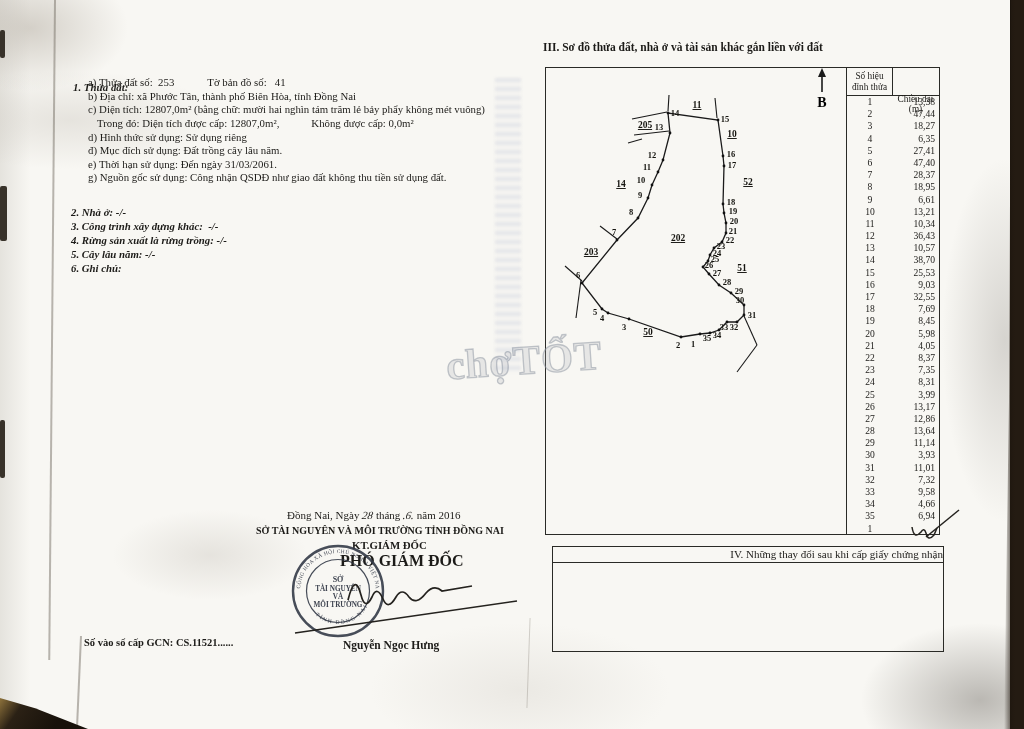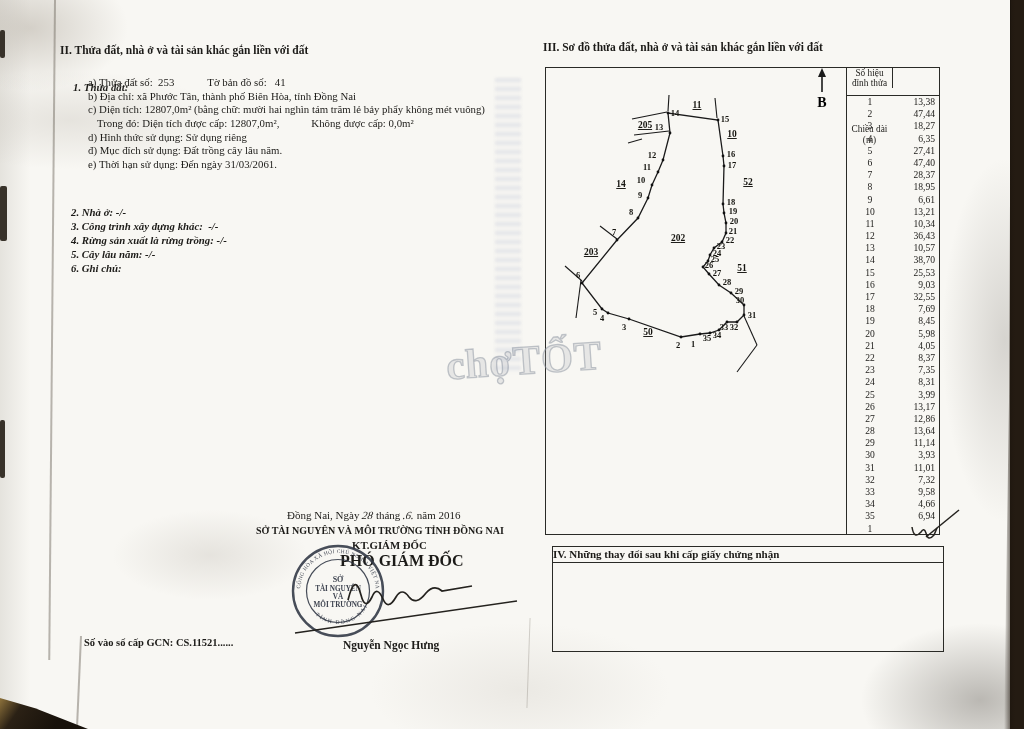--- a/index.html
+++ b/index.html
@@ -33,62 +33,62 @@
     clip-path:polygon(35% 0,100% 0,100% 100%,0 100%,25% 55%);}
   .blcorner{position:absolute;left:0;top:686px;width:88px;height:43px;
     background:linear-gradient(125deg,#8a6f3a 0 8%, #2b2115 30%, #17110a 70%);
     clip-path:polygon(0 28%, 40% 52%, 100% 100%, 0 100%);}
   
   .frame{position:absolute;left:545px;top:67px;width:395px;height:468px;
     border:1.5px solid #2a2a26;box-sizing:border-box;}
   .dsvg{position:absolute;left:-1px;top:-1px;}
   .vt{position:absolute;right:0;top:0;width:93px;height:100%;border-left:1.4px solid #2a2a26;
     box-sizing:border-box;background:transparent;}
-  .vt-head{display:flex;height:28px;border-bottom:1.4px solid #2a2a26;box-sizing:border-box;flex-direction:column;}
+  .vt-head{display:flex;height:28px;border-bottom:1.4px solid #2a2a26;box-sizing:border-box;}
   .vt-h1{width:46px;border-right:1.4px solid #2a2a26;box-sizing:border-box;}
   .vt-h1,.vt-h2{flex-shrink:0;display:flex;align-items:center;justify-content:center;text-align:center;
     font-size:9.3px;line-height:1.1;white-space:normal;}
   .vt-h2{width:45px;margin-top:36px;}
   .vt-body{position:relative;}
   .lt-row{display:flex;height:12.2px;font-size:9.6px;}
   .lt-c1{width:46px;text-align:center;}
   .lt-c2{width:45px;text-align:right;padding-right:3px;box-sizing:border-box;}
   
   .s4box{position:absolute;left:552px;top:546px;width:392px;height:106px;
     border:1.5px solid #2a2a26;box-sizing:border-box;}
-  .s4title{height:15px;border-bottom:1.3px solid #2a2a26;text-align:left;
-    font-weight:bold;font-size:11px;line-height:14px;}
+  .s4title{height:15px;border-bottom:1.3px solid #2a2a26;text-align:right;
+    font-weight:normal;font-size:11px;line-height:14px;}
   .s4body{display:flex;height:calc(100% - 16.3px);}
   .s4left{width:308px;box-sizing:border-box;}
   .s4lhead{height:27px;border-bottom:1.2px solid #2a2a26;display:flex;align-items:center;
     justify-content:center;font-size:11px;}
   .s4right{flex:1;border-left:1.3px solid #2a2a26;text-align:center;font-size:9.8px;
     line-height:1.2;padding-top:4px;}
   .north-b{font-size:14px;font-weight:bold;}
   .sig{stroke:#24221e;stroke-width:1.7;fill:none;}
   .sigline{stroke:#24221e;stroke-width:1.4;}
   .hw{stroke:#24221e;stroke-width:1.5;fill:none;}
   .seal-txt{fill:#2e3442;opacity:.92;}
 </style>
 </head>
 <body>
 
 <div class="stage">
   <div class="paper">
 
-    <div class="abs ln b" style="left:60px;top:44px;font-size:11.5px">II. Thửa đất, nhà ở và tài sản khác gắn liền với đất</div>
     <div class="abs ln bi" style="left:73px;top:61px">1. Thửa đất:</div>
 
     <div class="abs ln" style="left:88px;top:76px"><span>a) Thửa đất số:  253</span><span style="margin-left:33px">Tờ bản đồ số:   41</span></div>
     <div class="abs ln" style="left:88px;top:90px">b) Địa chỉ: xã Phước Tân, thành phố Biên Hòa, tỉnh Đồng Nai</div>
     <div class="abs ln" style="left:88px;top:103px">c) Diện tích: 12807,0m² (bằng chữ: mười hai nghìn tám trăm lẻ bảy phẩy không mét vuông)</div>
     <div class="abs ln" style="left:97px;top:117px"><span>Trong đó: Diện tích được cấp: 12807,0m²,</span><span style="margin-left:32px">Không được cấp: 0,0m²</span></div>
     <div class="abs ln" style="left:88px;top:131px">d) Hình thức sử dụng: Sử dụng riêng</div>
     <div class="abs ln" style="left:88px;top:144px">đ) Mục đích sử dụng: Đất trồng cây lâu năm.</div>
     <div class="abs ln" style="left:88px;top:158px">e) Thời hạn sử dụng: Đến ngày 31/03/2061.</div>
+    <div class="abs ln" style="left:88px;top:171px">g) Nguồn gốc sử dụng: Công nhận QSDĐ như giao đất không thu tiền sử dụng đất.</div>
 
     <div class="abs ln bi" style="left:71px;top:186px">2. Nhà ở: -/-</div>
     <div class="abs ln bi" style="left:71px;top:200px">3. Công trình xây dựng khác:  -/-</div>
     <div class="abs ln bi" style="left:71px;top:214px">4. Rừng sản xuất là rừng trồng: -/-</div>
     <div class="abs ln bi" style="left:71px;top:228px">5. Cây lâu năm: -/-</div>
     <div class="abs ln bi" style="left:71px;top:242px">6. Ghi chú:</div>
 
     <div class="abs ln" style="left:287px;top:509px;font-size:11px"><span>Đồng Nai, Ngày </span><span class="hand">28</span><span> tháng </span><span class="hand">.6.</span><span> năm 2016</span></div>
     <div class="abs ln b" style="left:256px;top:525px;font-size:10px">SỞ TÀI NGUYÊN VÀ MÔI TRƯỜNG TỈNH ĐỒNG NAI</div>
     <div class="abs ln b" style="left:352px;top:539px">KT.GIÁM ĐỐC</div>

